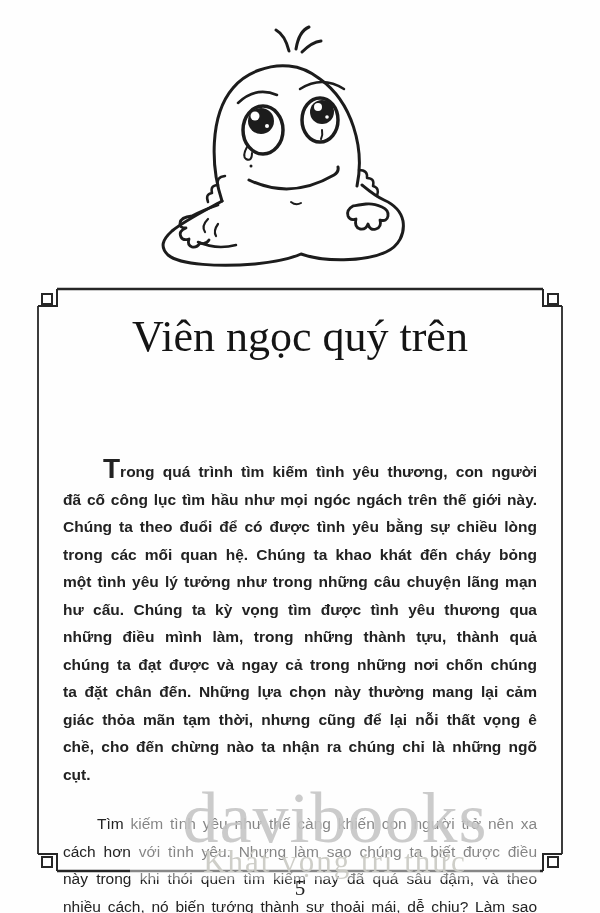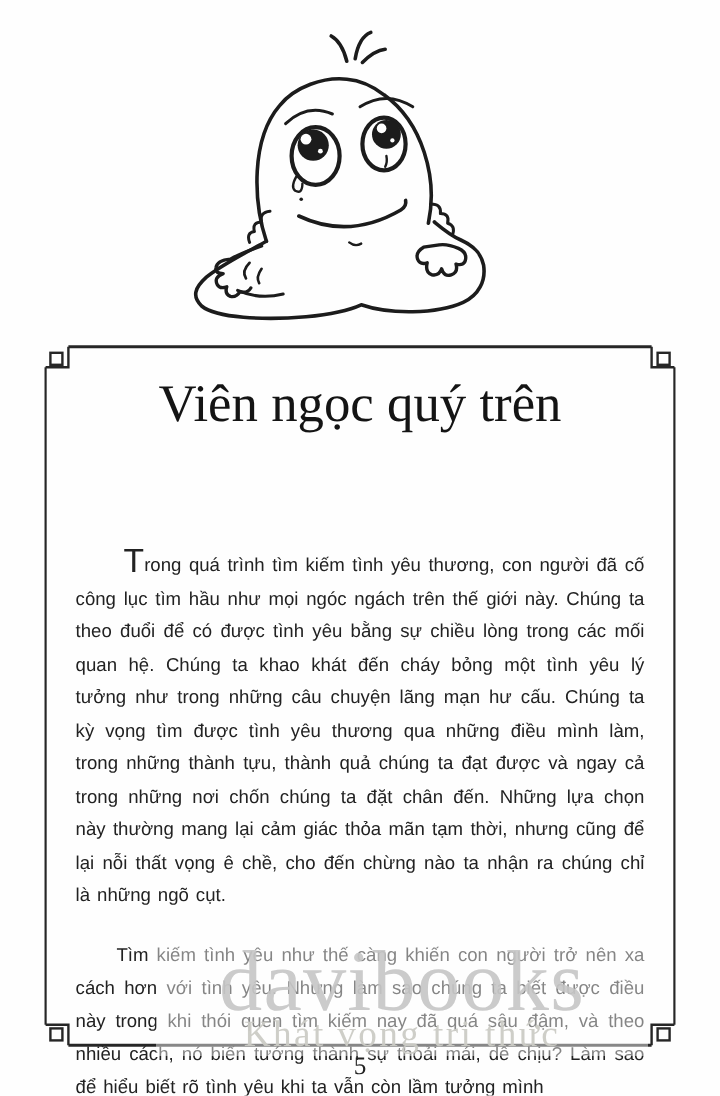--- a/index.html
+++ b/index.html
@@ -27,21 +27,21 @@
   }
   .body-text{
     position:absolute;left:63px;top:458px;width:474px;
     font-family:"Liberation Sans", sans-serif;
     font-size:15.5px;line-height:27.5px;
     color:#222;
     text-align:justify;
     word-spacing:1.5px;
   }
   .body-text p{margin:0;}
-  .body-text p.p1{text-indent:40px;}
+  .body-text p.p1{text-indent:40px;font-weight:bold;}
   .body-text p.p2{margin-top:22px;text-indent:34px;}
   .initial-cap{
     font-size:28px;line-height:0;position:relative;top:1px;
   }
   .watermark{
     position:absolute;left:130px;top:784px;width:410px;height:96px;
     pointer-events:none;
     background:rgba(255,255,255,0.45);
     text-align:center;
   }

